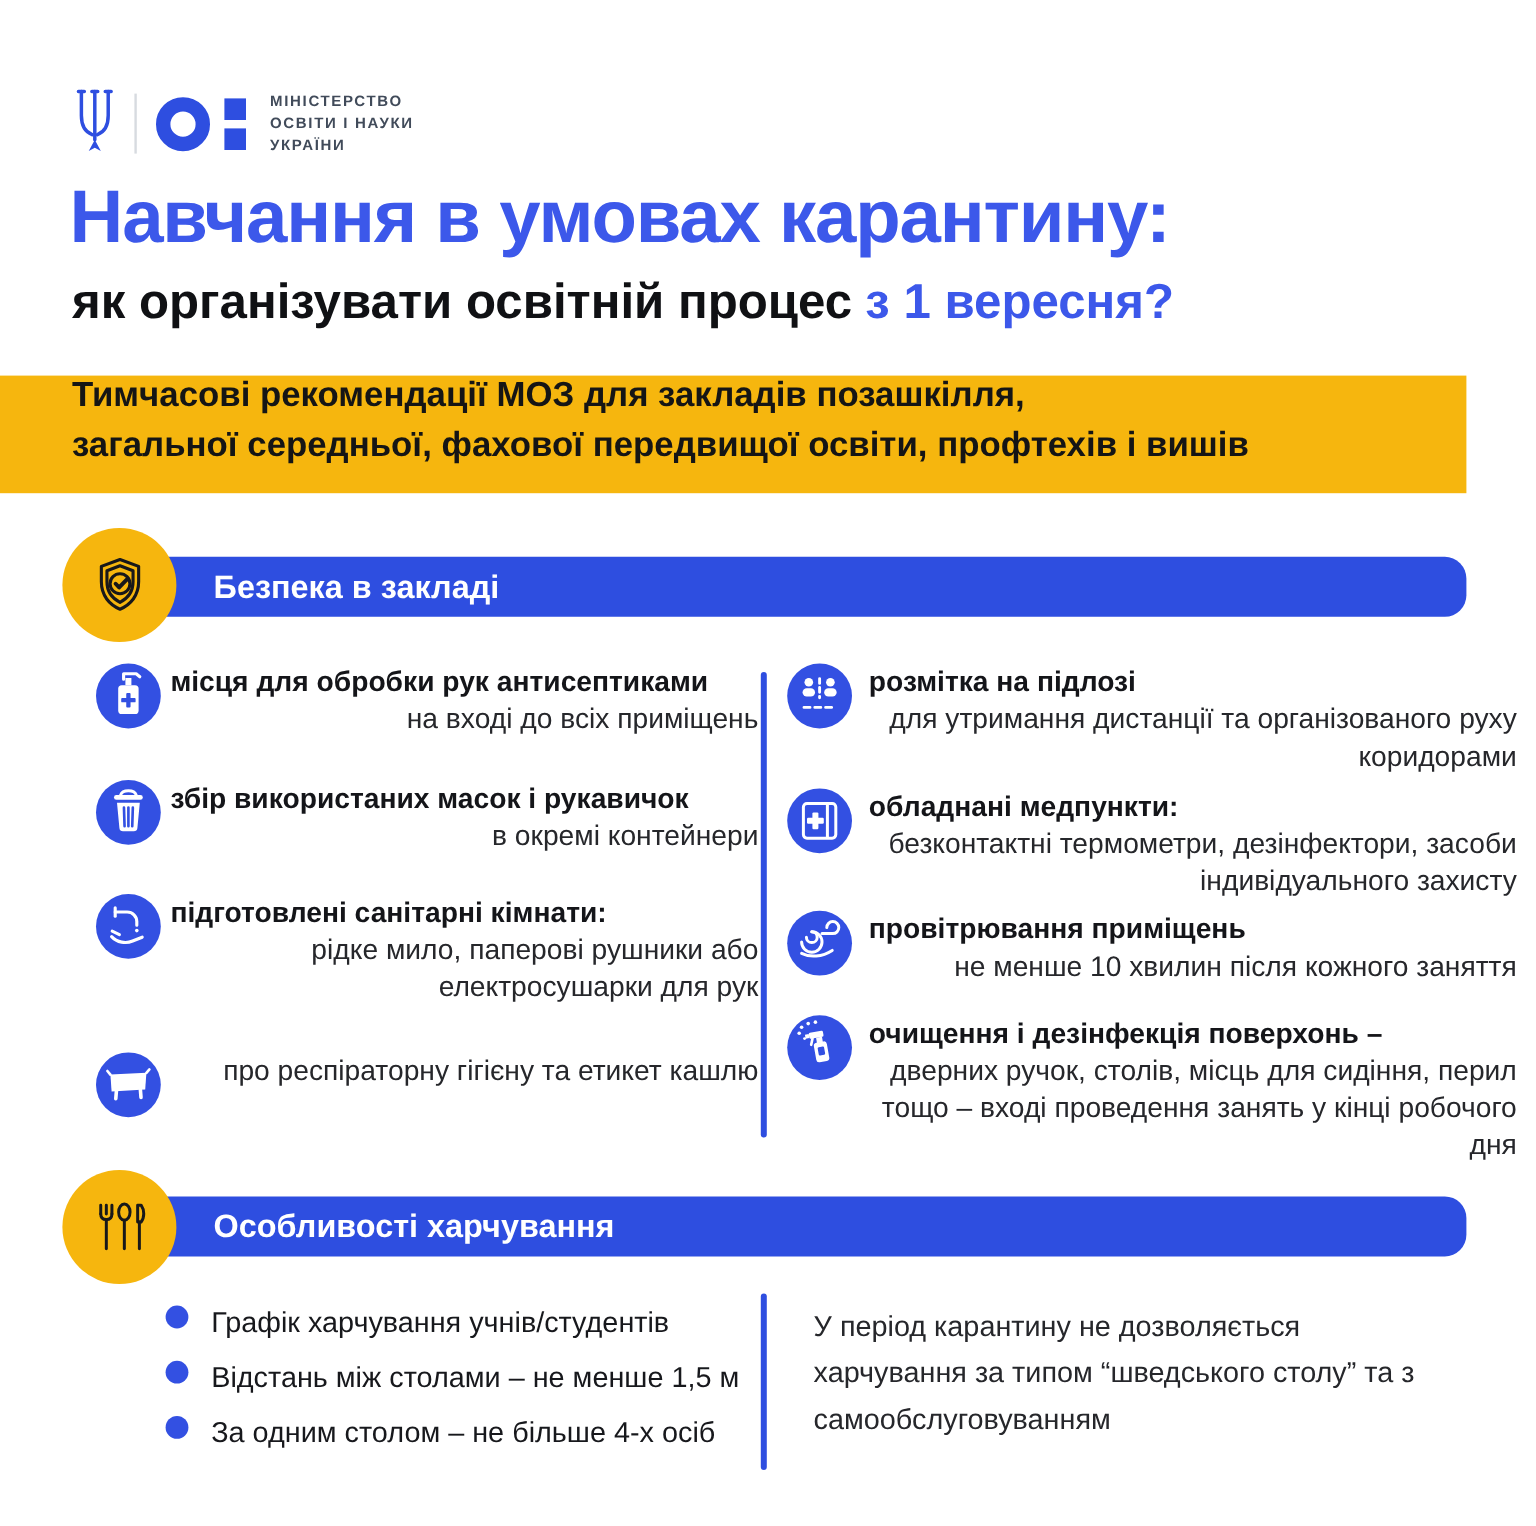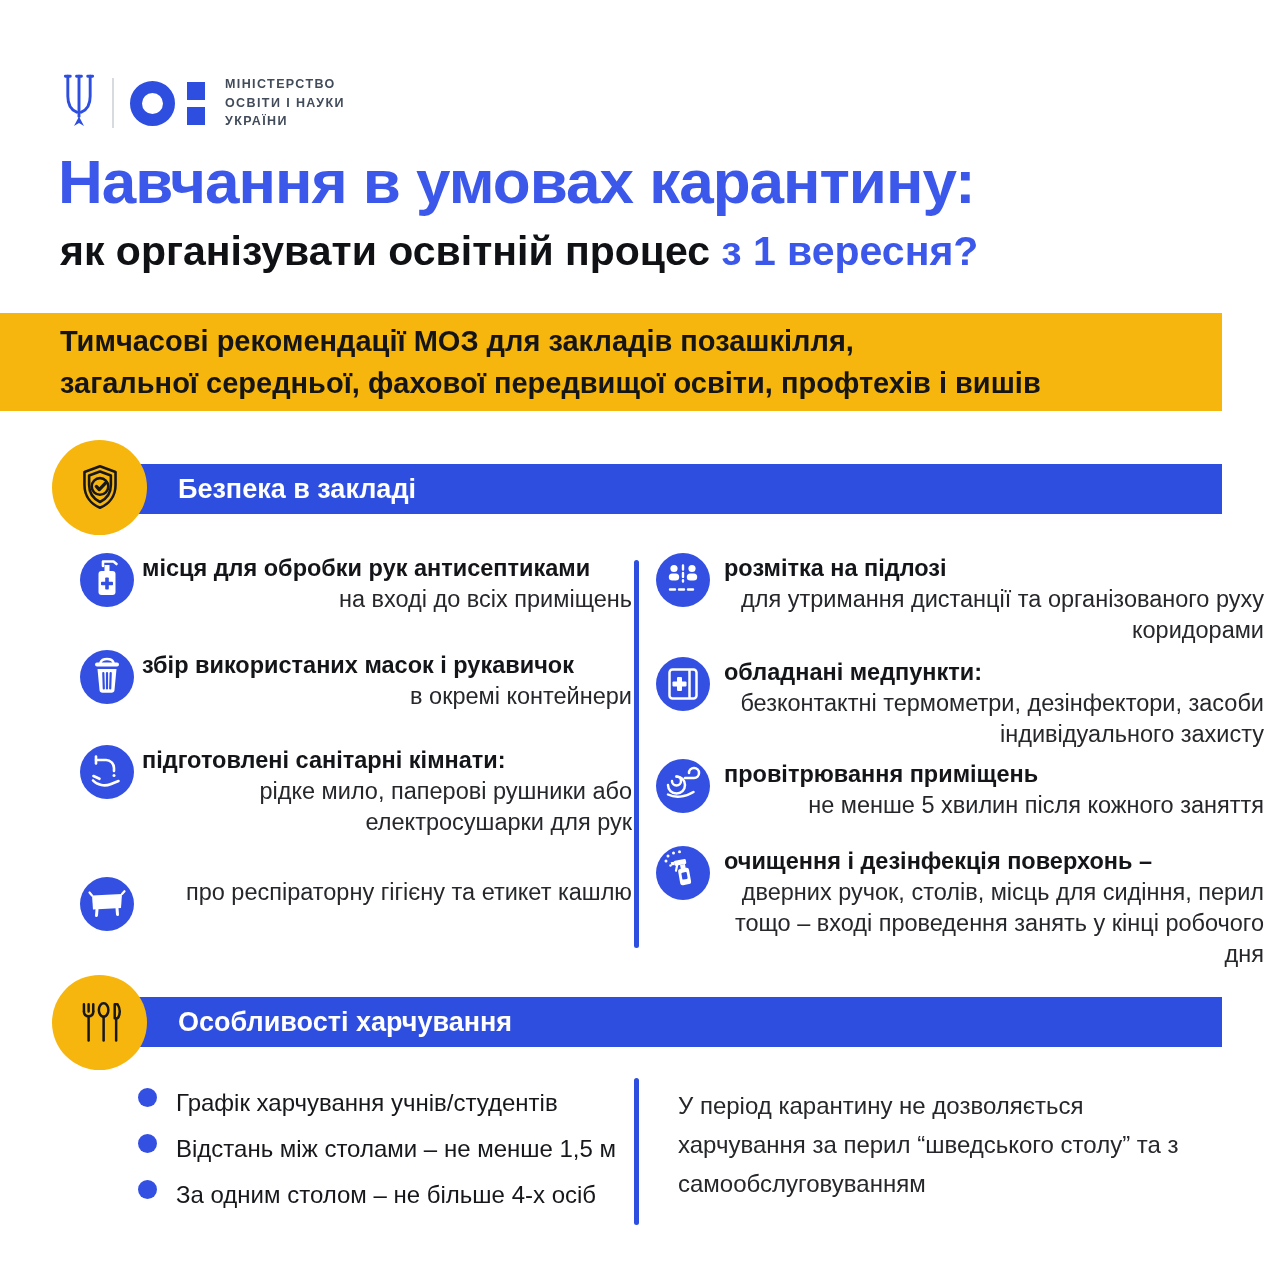--- a/index.html
+++ b/index.html
@@ -20,26 +20,26 @@
     line-height:18.5px;color:var(--logo-gray);}
 
   
   .main-title{position:absolute;left:58px;top:146px;font-size:62px;font-weight:bold;
     color:var(--title-blue);letter-spacing:-1px;}
   .subtitle{position:absolute;left:60px;top:228px;font-size:41px;font-weight:bold;color:#101114;}
   .subtitle .accent{color:var(--title-blue);margin-left:11px;}
 
   
   .banner{position:absolute;left:0;top:313px;width:1222px;height:98px;background:var(--yellow);
-    display:flex;flex-direction:column;justify-content:center;padding-left:60px;gap:9px;}
+    display:flex;flex-direction:column;justify-content:flex-start;padding-left:60px;gap:9px;}
   .banner div{font-size:29px;font-weight:bold;color:#151515;}
 
   
   .section-bar{position:absolute;left:112px;width:1110px;height:50px;background:var(--blue);
-    border-radius:0;display:flex;align-items:center;padding-left:66px;}
+    border-radius:18px;display:flex;align-items:center;padding-left:66px;}
   .section-bar .section-title{color:#fff;font-size:27px;font-weight:bold;}
   .bar-safety{top:464px;}
   .bar-meals{top:997px;}
   .badge{position:absolute;left:52px;width:95px;height:95px;border-radius:50%;background:var(--yellow);
     display:flex;align-items:center;justify-content:center;}
   .badge-safety{top:440px;}
   .badge-meals{top:975px;}
 
   
   .item{position:absolute;}
@@ -219,21 +219,21 @@
     <span class="icon-circle">
       <svg width="54" height="54" viewBox="0 0 54 54" fill="none" stroke="#fff" stroke-width="2.5" stroke-linecap="round">
         <path d="M12 26 a8.5 8.5 0 1 0 8.5 -8.5"></path>
         <path d="M20.5 17.5 a4.5 4.5 0 1 1 -4.5 4.5"></path>
         <path d="M33 14 a5 5 0 1 1 5 5 H29"></path>
         <path d="M12 35.5 C19 39 29 38.5 37.5 33"></path>
       </svg>
     </span>
     <div class="txt">
       <div class="item-title">провітрювання приміщень</div>
-      <div class="item-body">не менше 5 хвилин після кожного заняття</div>
+      <div class="item-body">не менше 10 хвилин після кожного заняття</div>
     </div>
   </div>
 
   <div class="item right" style="top:846px">
     <span class="icon-circle">
       <svg width="54" height="54" viewBox="0 0 54 54">
         <circle cx="12" cy="10" r="1.5" fill="#fff"></circle>
         <circle cx="17.5" cy="7" r="1.5" fill="#fff"></circle>
         <circle cx="23.5" cy="5.8" r="1.5" fill="#fff"></circle>
         <circle cx="10" cy="15" r="1.5" fill="#fff"></circle>
@@ -281,15 +281,15 @@
       <span class="bullet-text">Відстань між столами – не менше 1,5 м</span>
     </div>
     <div class="bullet-row">
       <span class="bullet-dot"></span>
       <span class="bullet-text">За одним столом – не більше 4-х осіб</span>
     </div>
   </div>
 
   <div class="v-divider divider-meals"></div>
 
-  <div class="meals-note">У період карантину не дозволяється харчування за перил “шведського столу” та з самообслуговуванням</div>
+  <div class="meals-note">У період карантину не дозволяється харчування за типом “шведського столу” та з самообслуговуванням</div>
 
 </div>
 
 </body></html>

